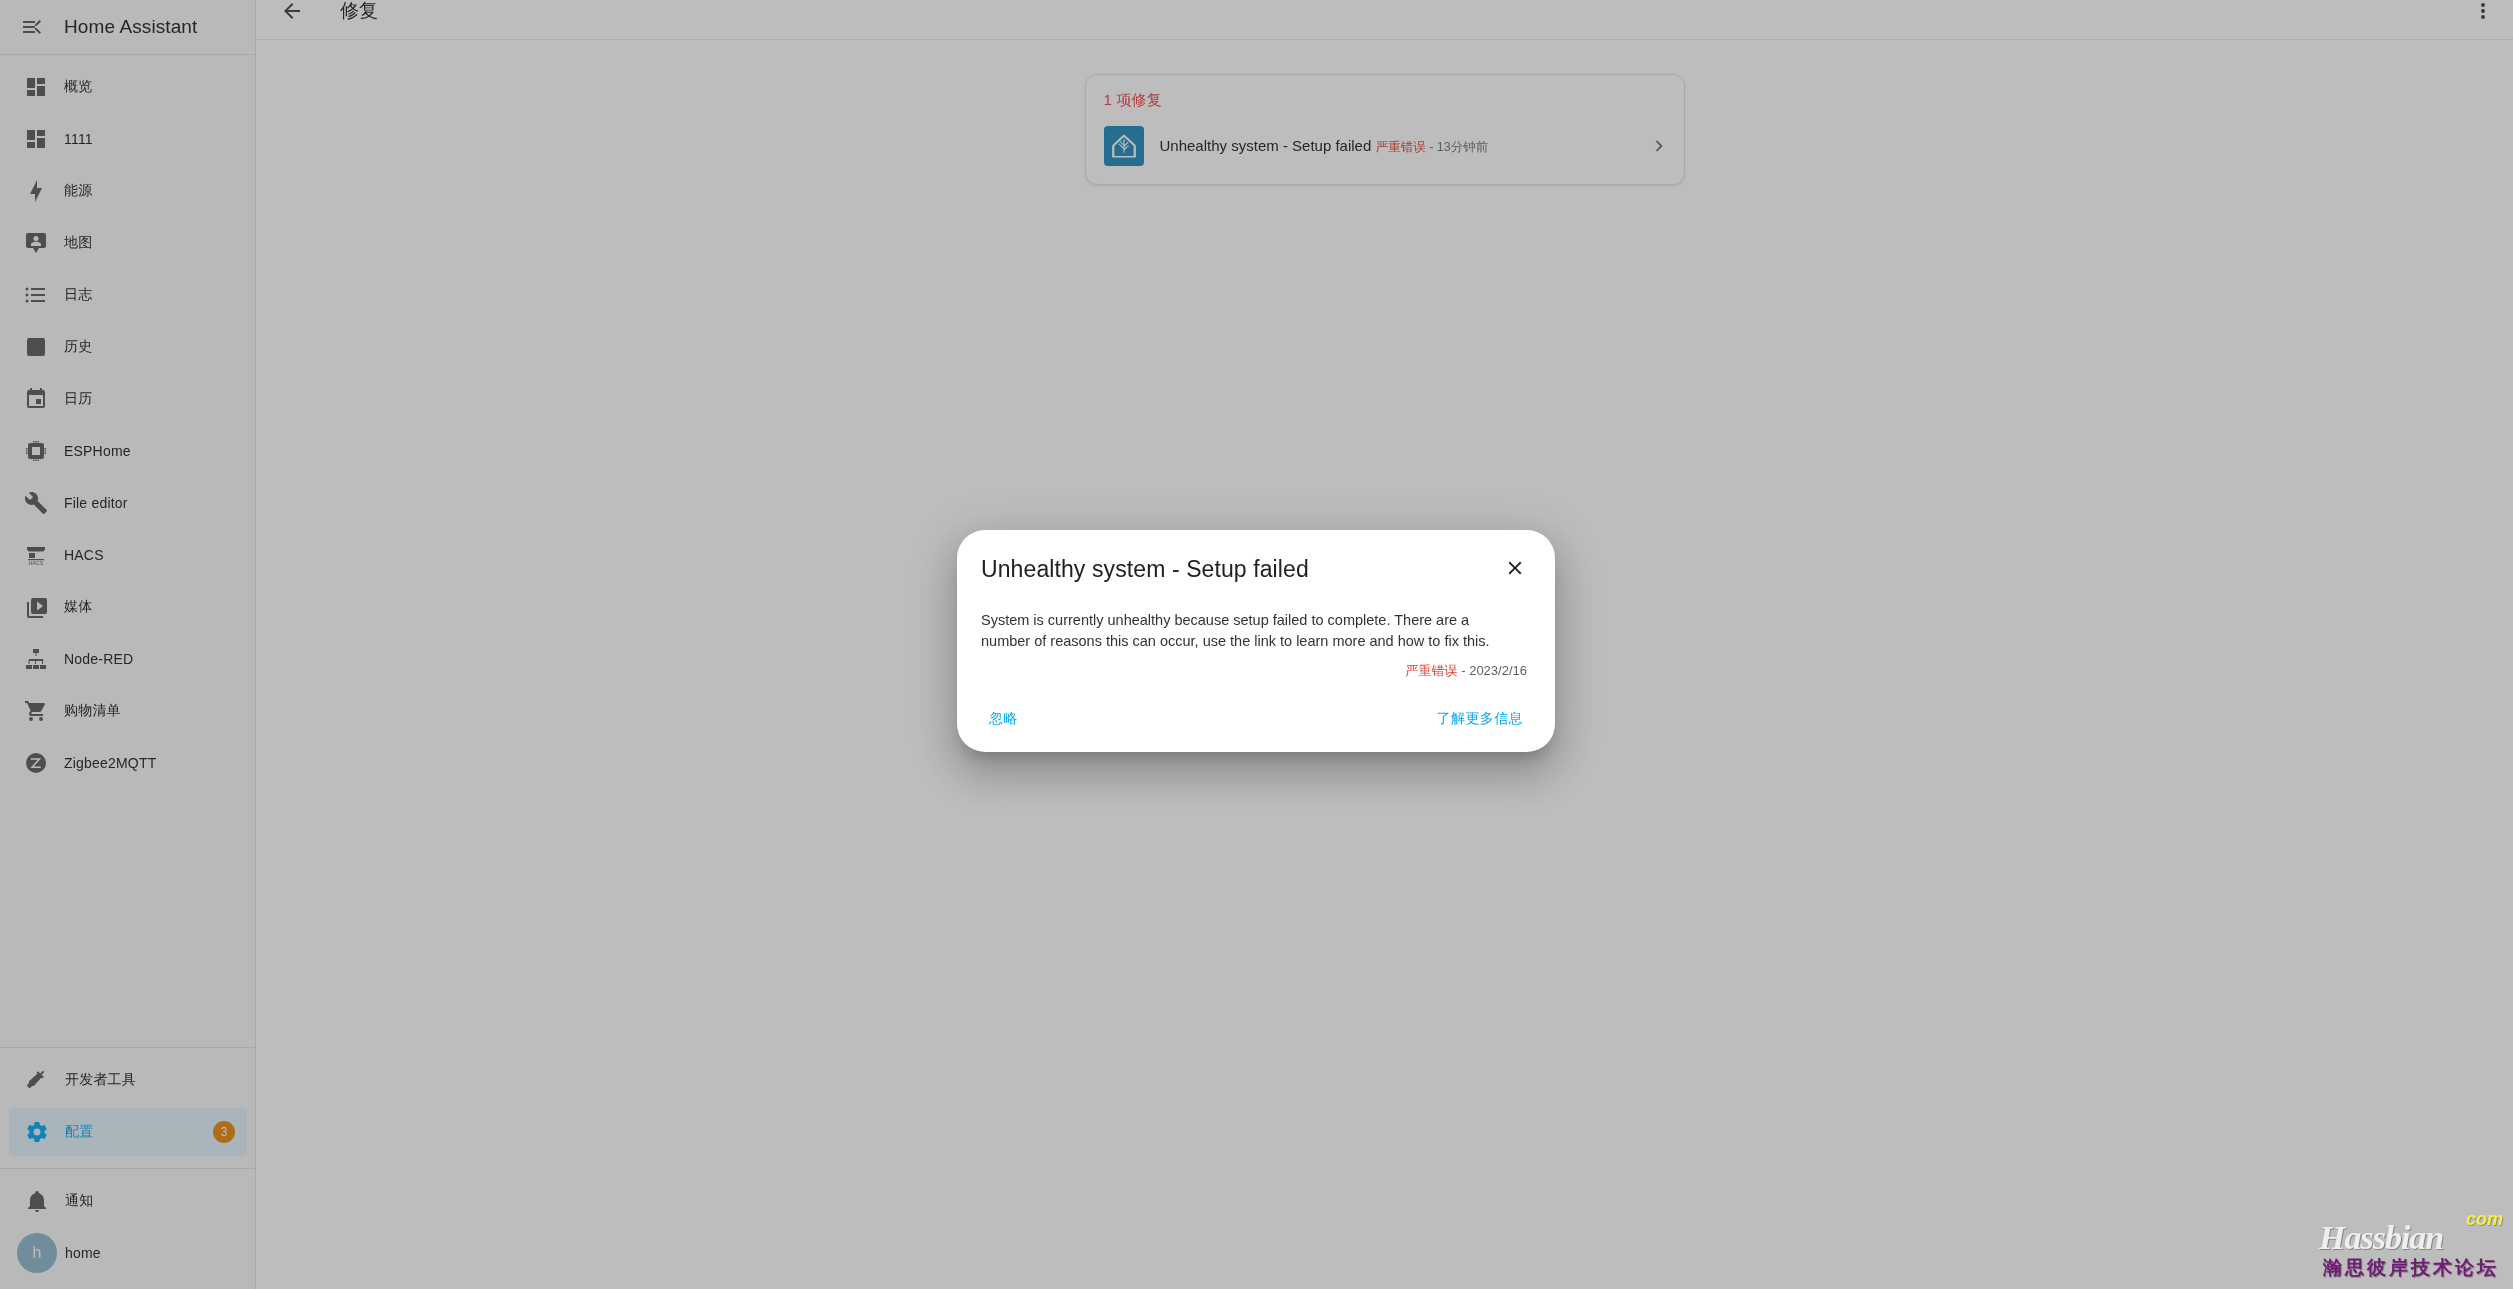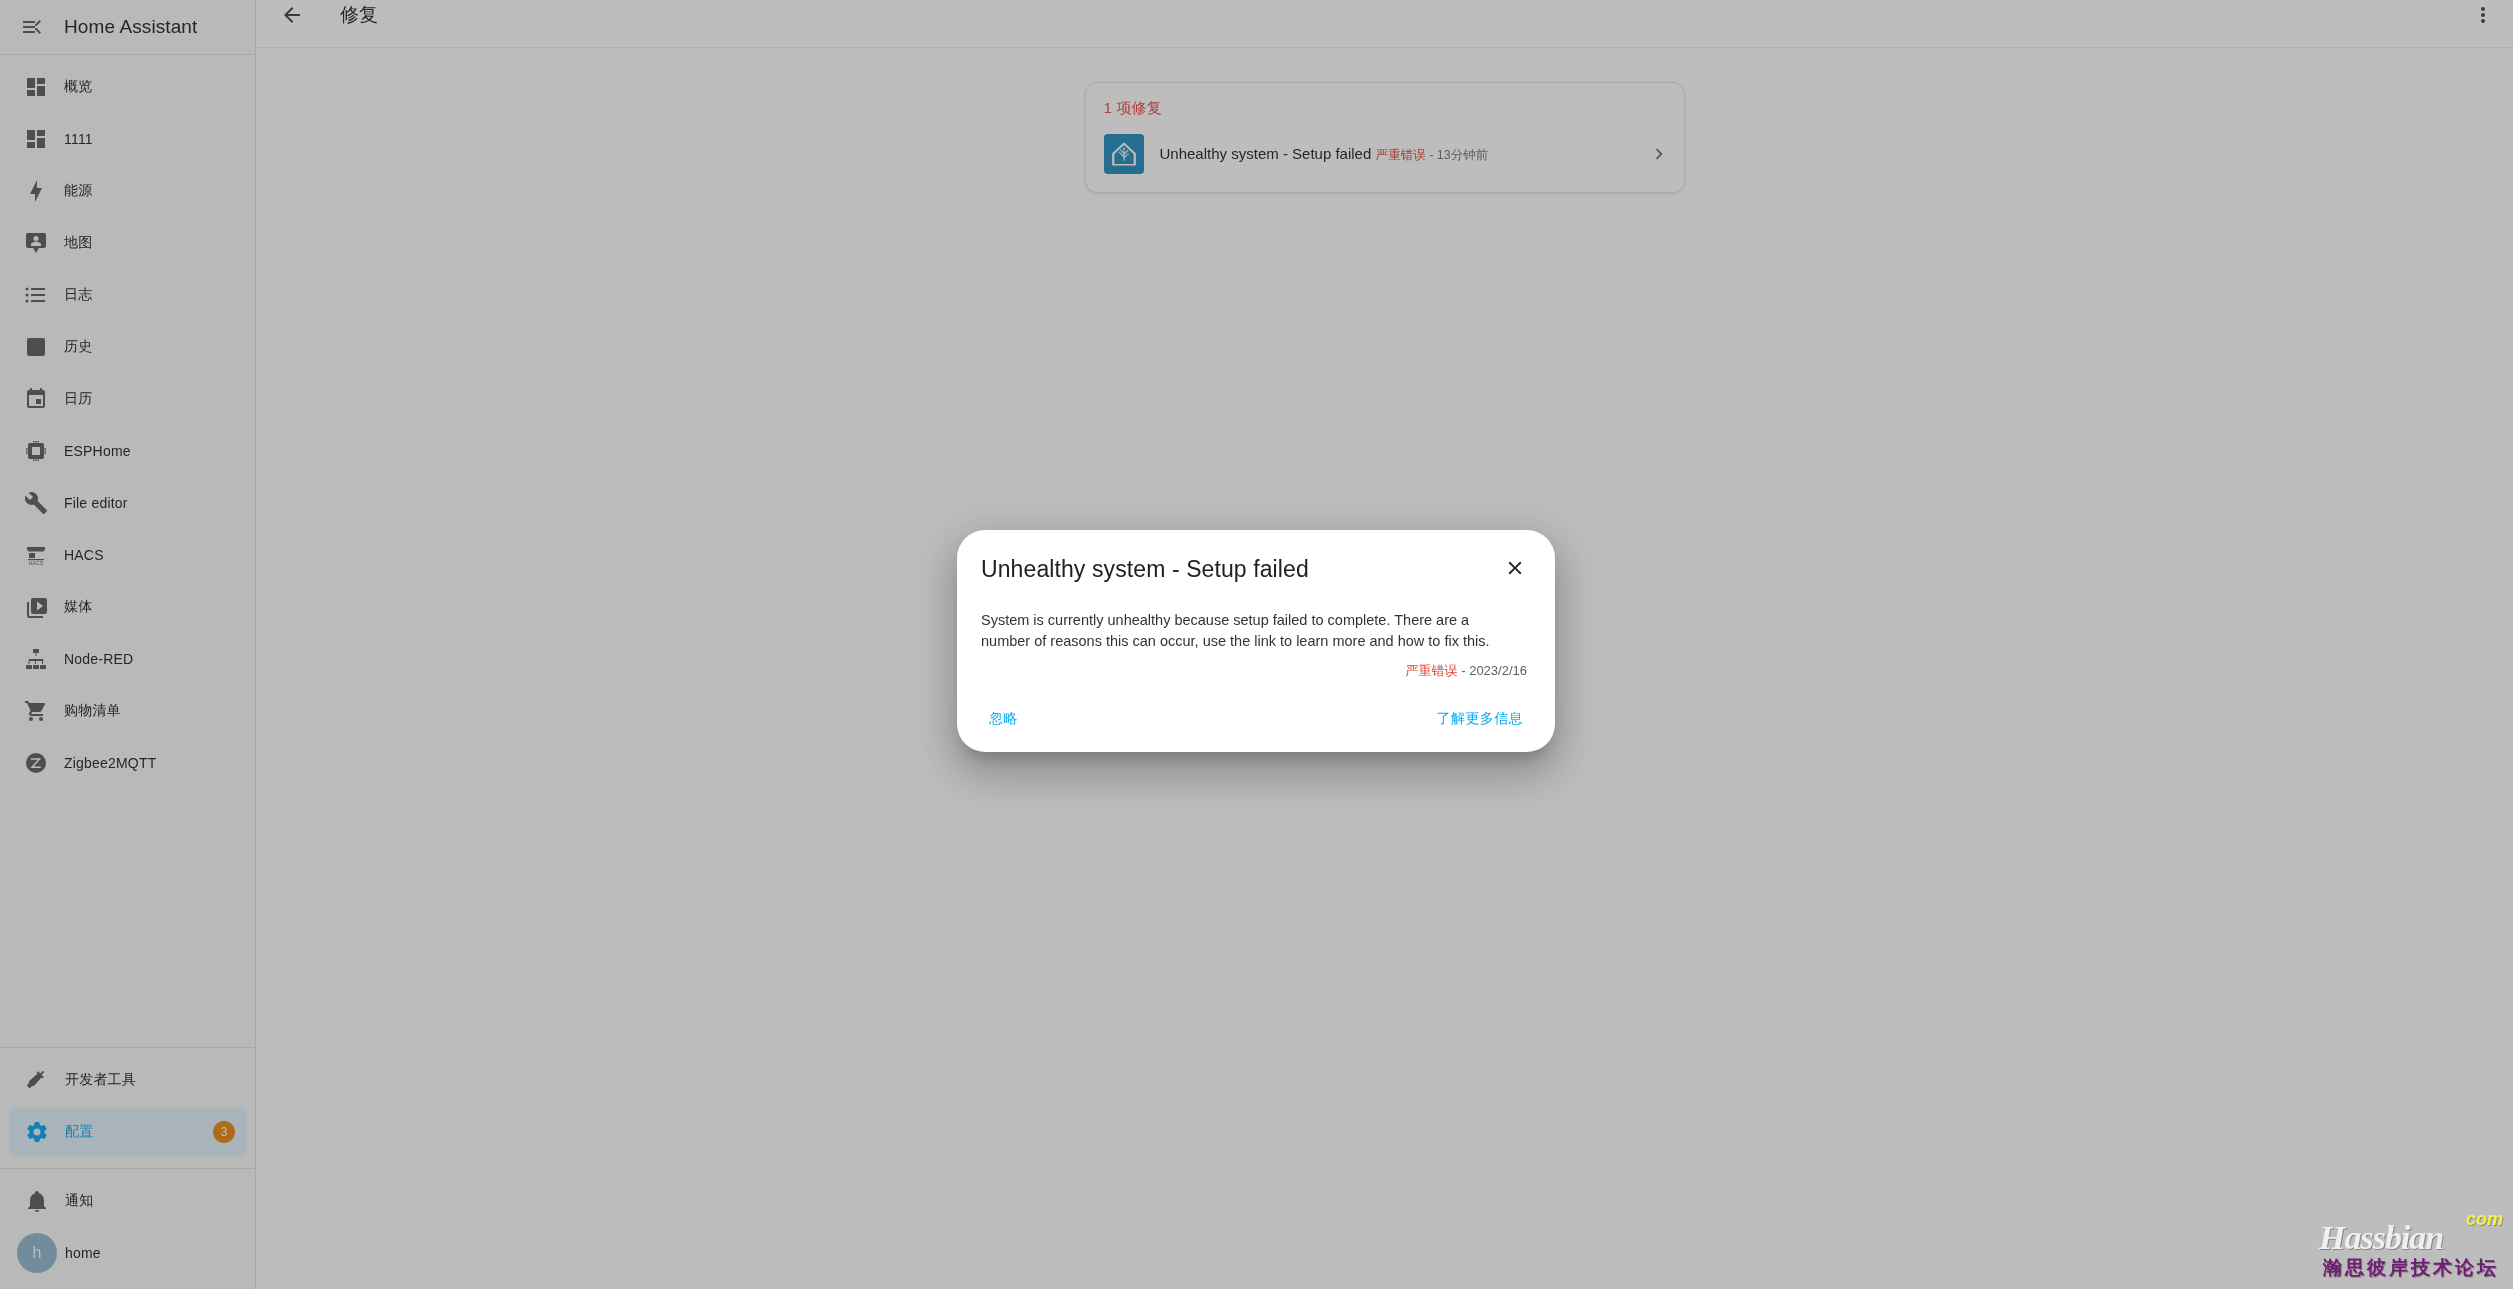--- a/index.html
+++ b/index.html
@@ -130,21 +130,21 @@
   
   #main {
     flex: 1 1 auto;
     height: 100%;
     display: flex;
     flex-direction: column;
     background: #ffffff;
     min-width: 0;
   }
   .toolbar {
-    height: 48px;
+    height: 40px;
     flex: none;
     display: flex;
     align-items: center;
     padding: 0 8px 18px 14px;
     background: #ffffff;
     border-bottom: 1px solid #e8e8e8;
   }
   .icon-btn {
     width: 44px; height: 44px;
     border-radius: 50%;

